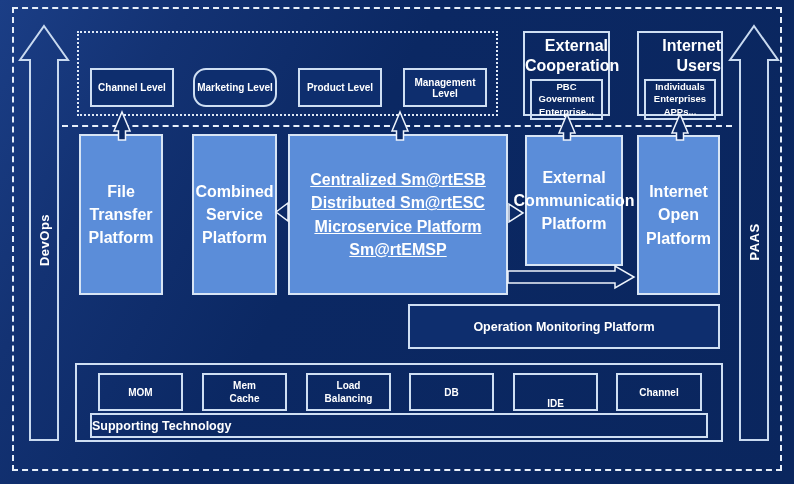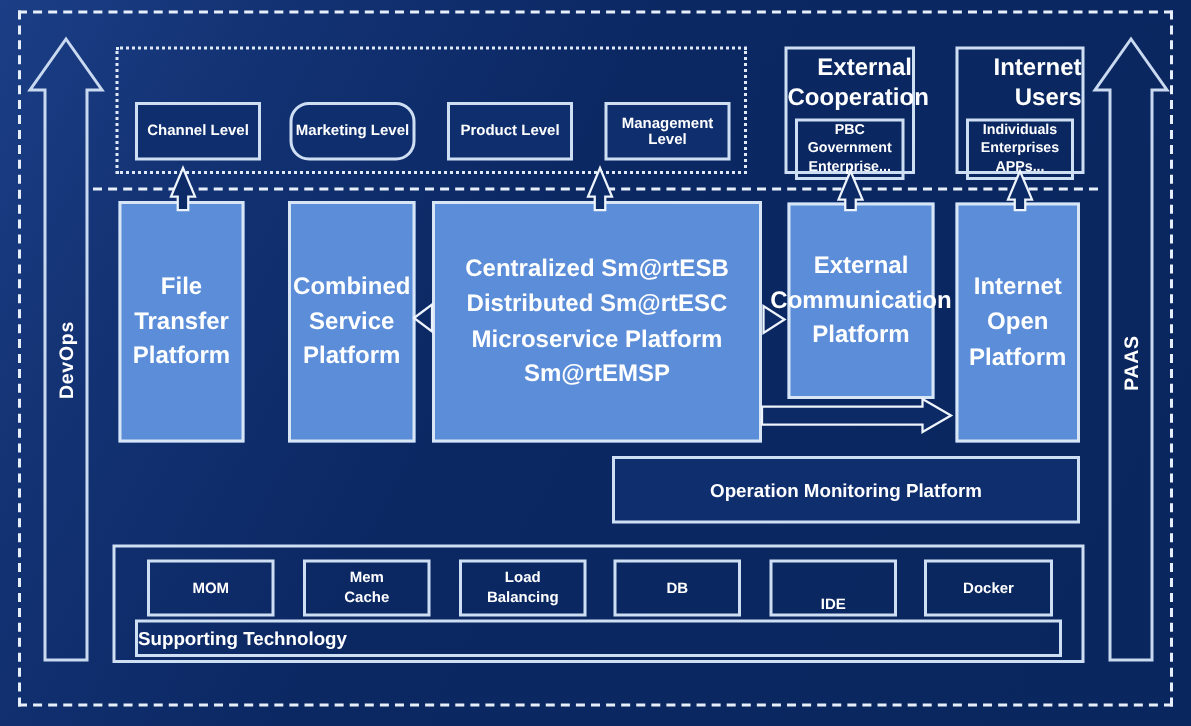--- a/index.html
+++ b/index.html
@@ -75,21 +75,21 @@
   </div>
 
   <div class="abs hline-dash" style="left:62px;top:125px;width:670px;"></div>
 
   <div class="abs lightbox" style="left:79px;top:134px;width:84px;height:161px;">
     <span>File Transfer Platform</span>
   </div>
   <div class="abs lightbox" style="left:192px;top:134px;width:85px;height:161px;">
     <span>Combined Service Platform</span>
   </div>
-  <div class="abs lightbox" style="left:288px;top:134px;width:220px;height:161px;">
+  <div class="abs lightbox" style="left:288px;top:134px;width:220px;height:161px;text-decoration:underline;">
     <div>Centralized Sm@rtESB</div>
     <div>Distributed Sm@rtESC</div>
     <div>Microservice Platform Sm@rtEMSP</div>
   </div>
   <div class="abs lightbox" style="left:525px;top:135px;width:98px;height:131px;">
     <span>External Communication Platform</span>
   </div>
   <div class="abs lightbox" style="left:637px;top:135px;width:83px;height:160px;">
     <span>Internet Open Platform</span>
   </div>
@@ -111,21 +111,21 @@
     <span style="white-space:pre-line;">Load
 Balancing</span>
   </div>
   <div class="abs darkbox tech" style="left:409px;top:373px;width:85px;height:38px;background:transparent;">
     <span style="white-space:pre-line;">DB</span>
   </div>
   <div class="abs darkbox tech" style="left:513px;top:373px;width:85px;height:38px;background:transparent;">
     <span style="white-space:pre-line;margin-top:23px;">IDE</span>
   </div>
   <div class="abs darkbox tech" style="left:616px;top:373px;width:86px;height:38px;background:transparent;">
-    <span style="white-space:pre-line;">Docker</span>
+    <span style="white-space:pre-line;">Channel</span>
   </div>
   <div class="abs bar" style="left:90px;top:413px;width:618px;height:25px;">
     <span>Supporting Technology</span>
   </div>
 
   <svg class="layer" width="794" height="484" viewBox="0 0 794 484">
 
     <polygon points="44,26 68,60 58,60 58,440 30,440 30,60 20,60" fill="none" stroke="#c9daf0" stroke-width="2" stroke-linejoin="miter"></polygon>
     <polygon points="754,26 778,60 768,60 768,440 740,440 740,60 730,60" fill="none" stroke="#c9daf0" stroke-width="2" stroke-linejoin="miter"></polygon>
 

